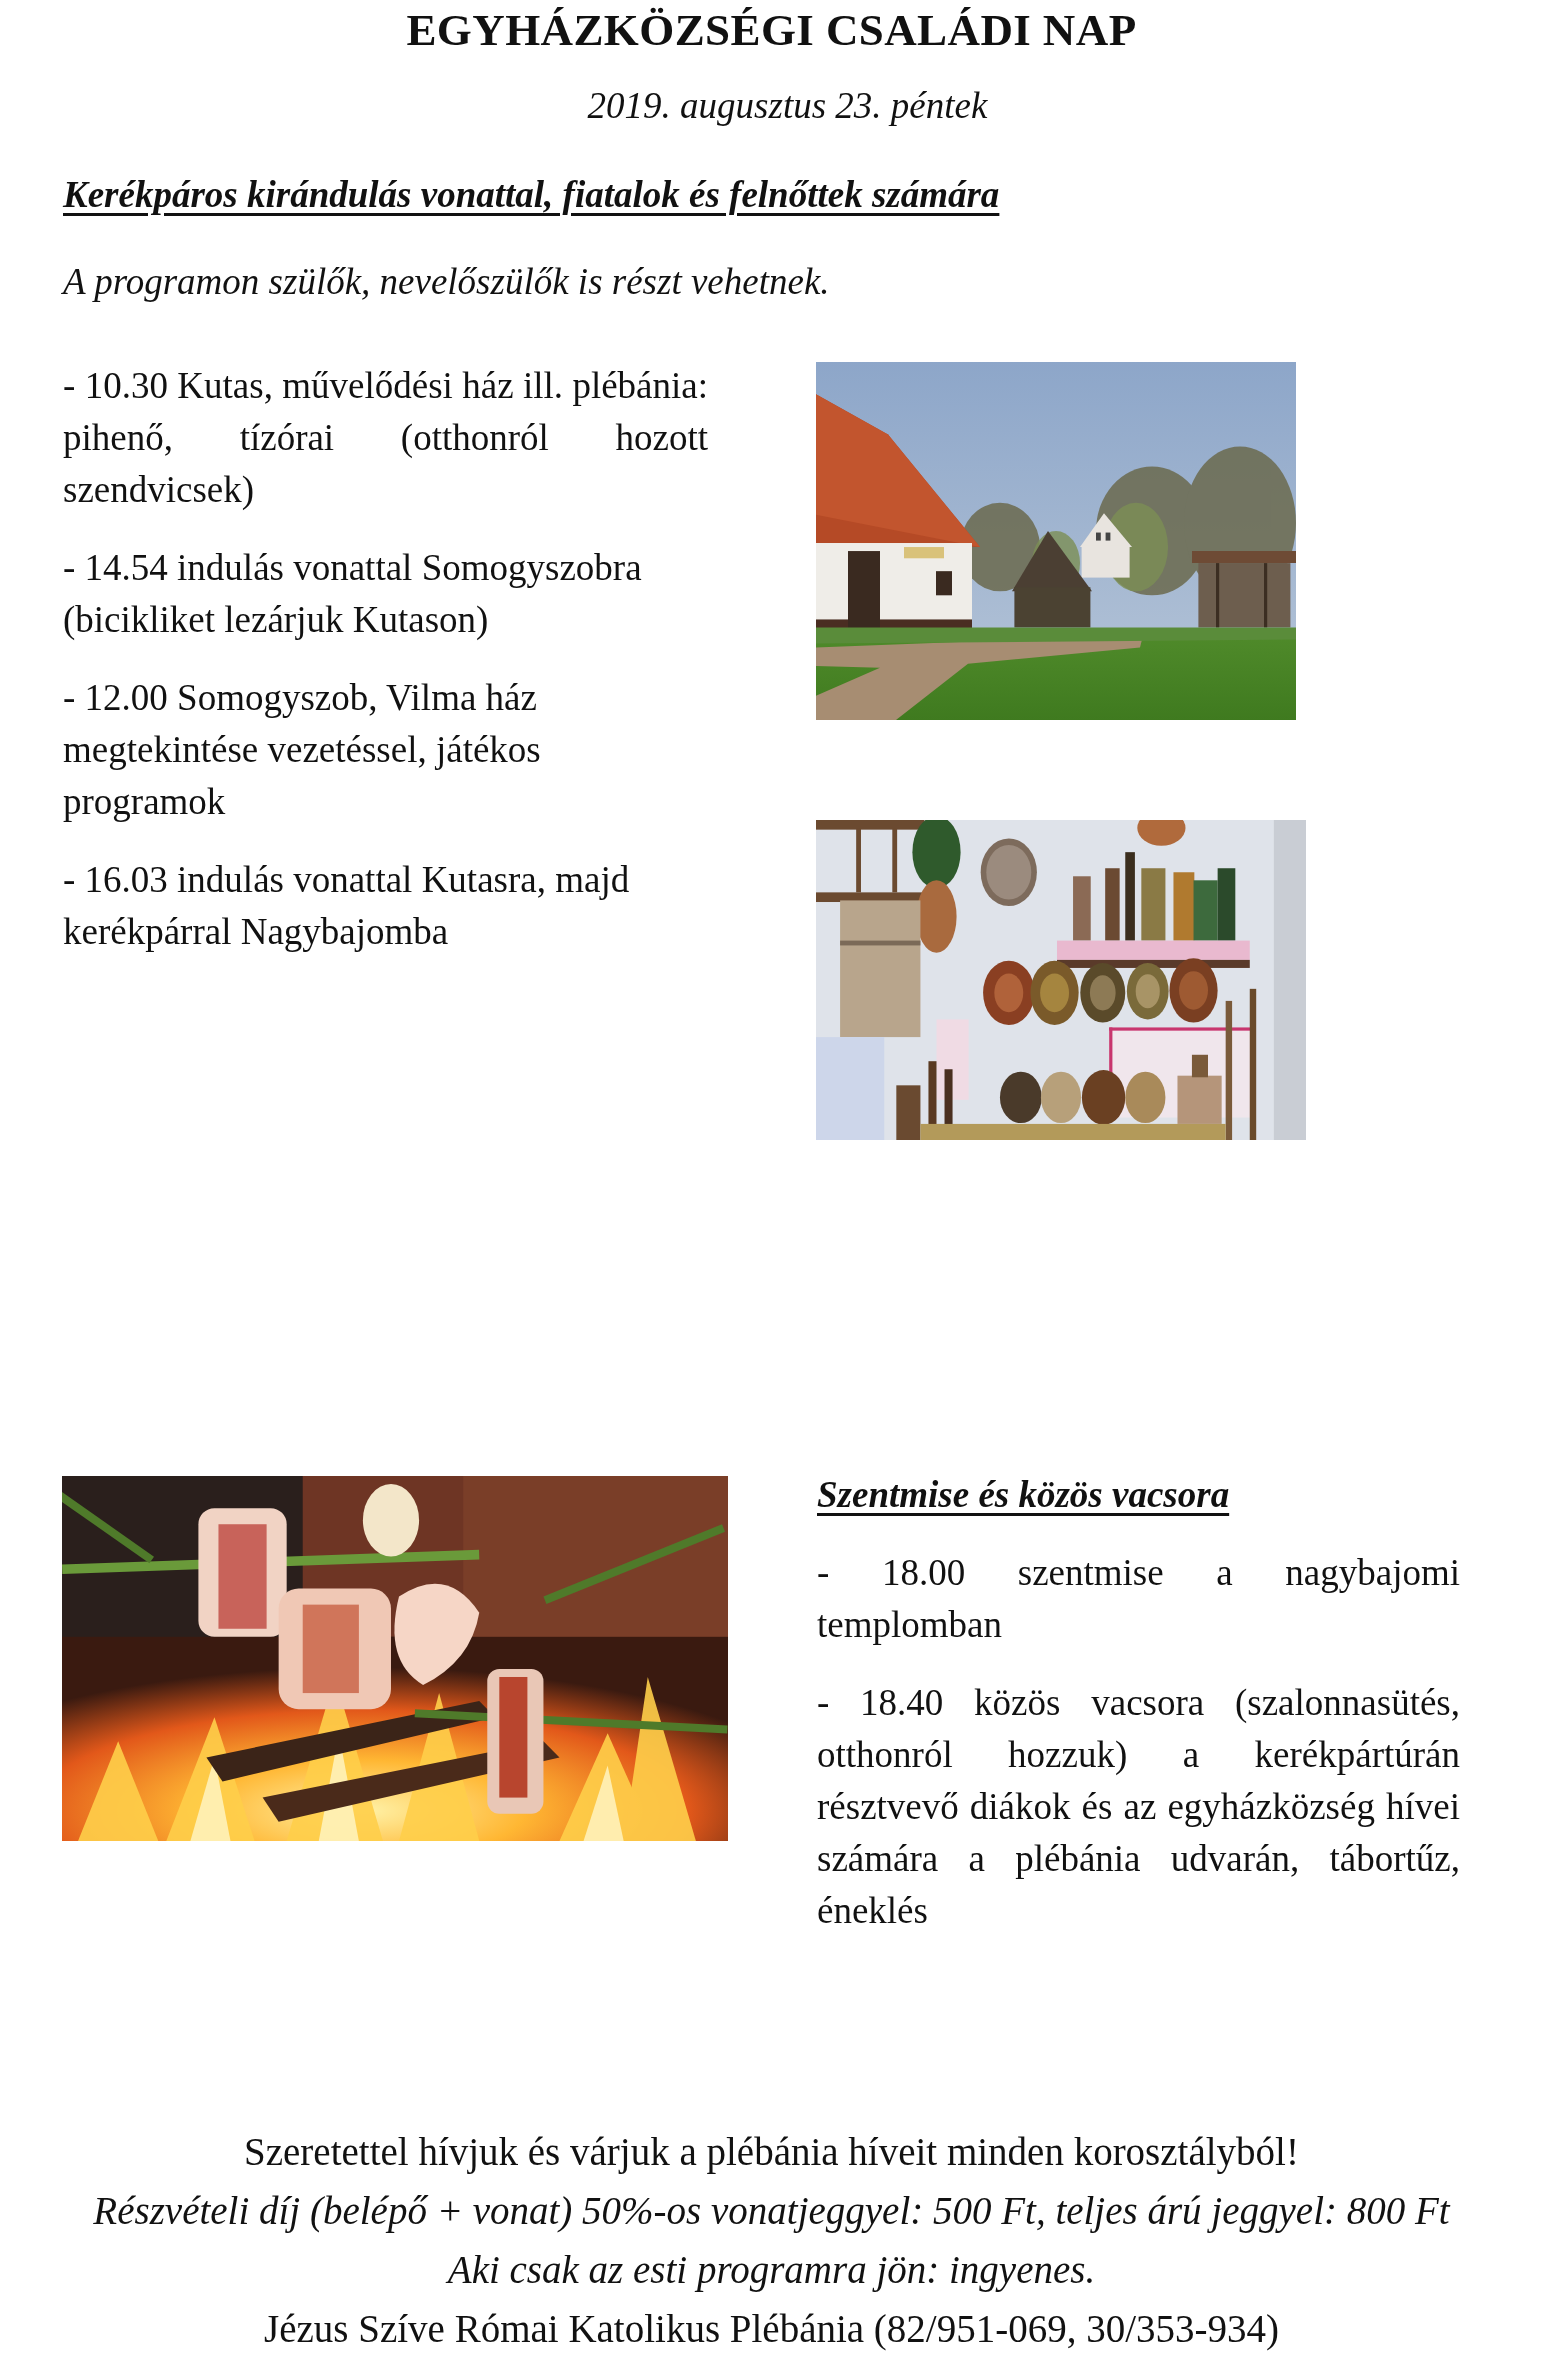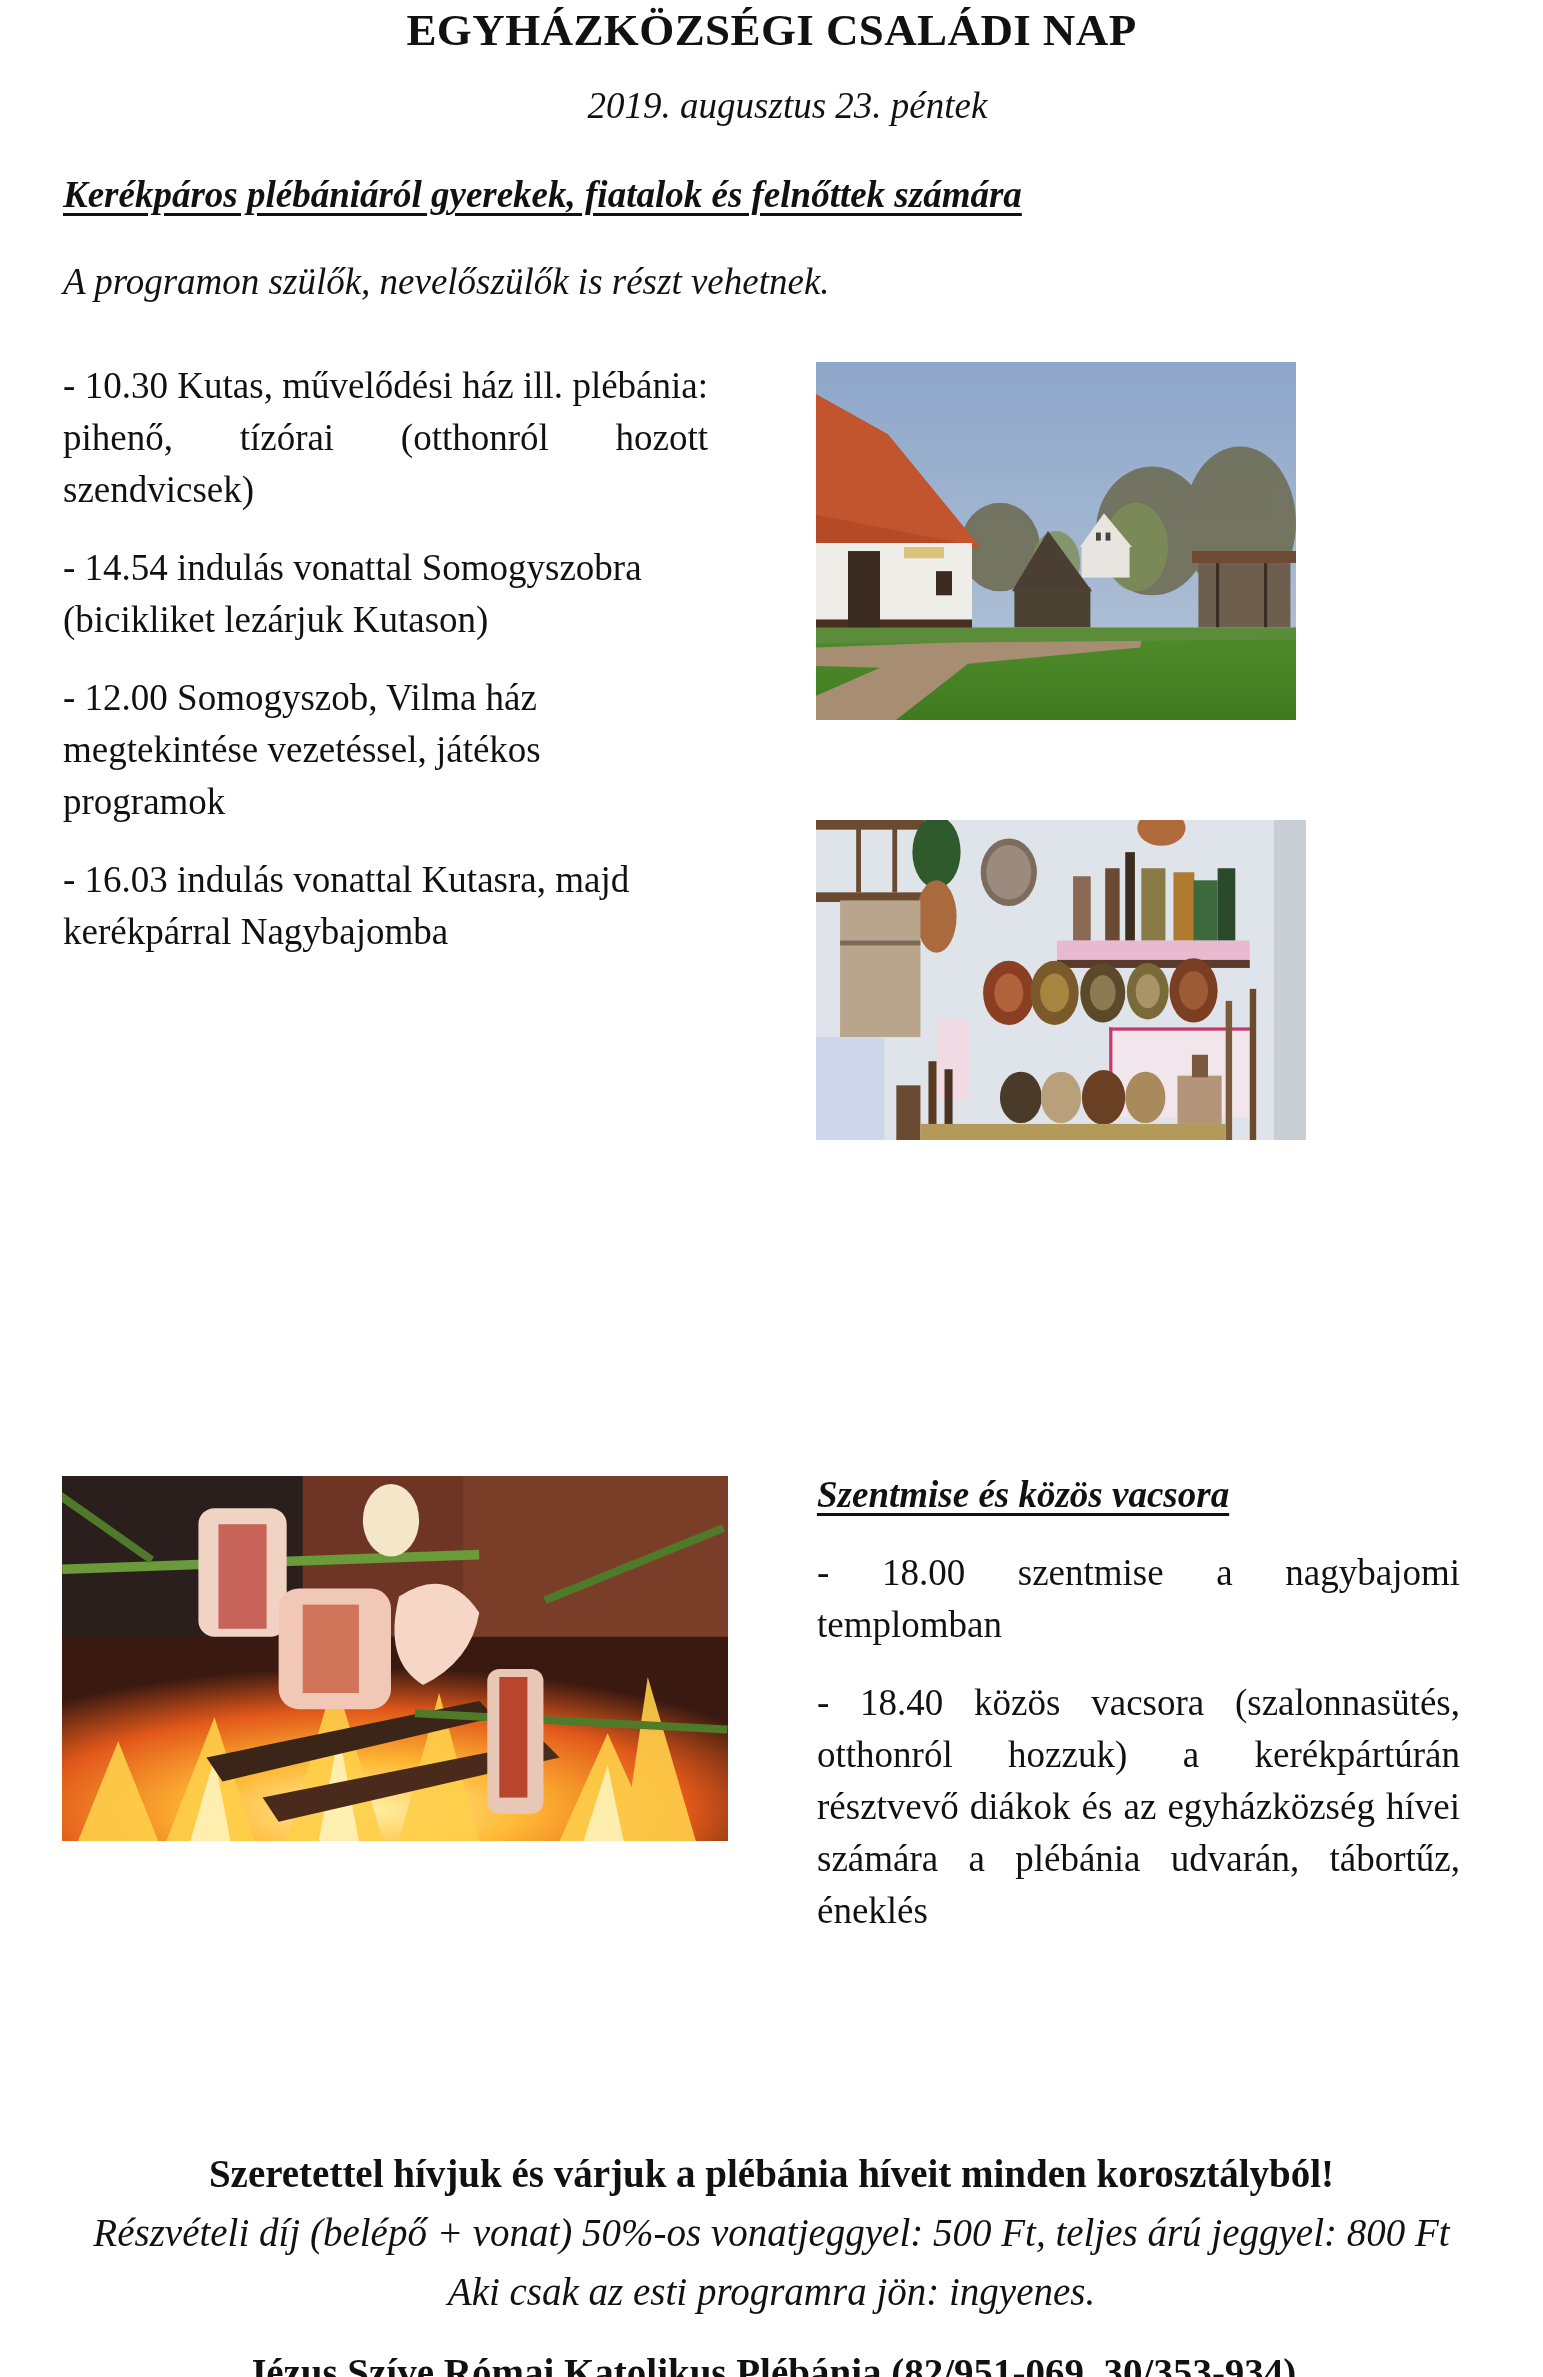--- a/index.html
+++ b/index.html
@@ -20,30 +20,30 @@
   .photo svg { display: block; width: 100%; height: 100%; }
   .p1 { left: 816px; top: 362px; width: 480px; height: 358px; }
   .p2 { left: 816px; top: 820px; width: 490px; height: 320px; }
   .p3 { left: 62px; top: 1476px; width: 666px; height: 365px; }
   .col-right { left: 817px; top: 1469px; width: 643px; }
   .h-mass { font-weight: bold; font-style: italic; font-size: 37px; line-height: 51px;
             text-decoration: underline; text-decoration-thickness: 3.2px; text-underline-offset: 6.4px;
             margin: 0 0 27px 0; white-space: nowrap; }
   .footer { left: 0; width: 1543px; top: 2122px; text-align: center; }
   .f-line { font-size: 39px; line-height: 59px; white-space: nowrap; }
-  .f-bold { font-weight: bold; margin-top: 22px; }
+  .f-bold { font-weight: normal; }
   .f-ital { font-style: italic; }
 </style>
 </head>
 <body>
 
 <div class="abs title">EGYHÁZKÖZSÉGI CSALÁDI NAP</div>
 <div class="abs date">2019. augusztus 23. péntek</div>
 
-<div class="abs h-trip">Kerékpáros plébániáról gyerekek, fiatalok és felnőttek számára</div>
+<div class="abs h-trip">Kerékpáros kirándulás vonattal, fiatalok és felnőttek számára</div>
 <div class="abs subtitle">A programon szülők, nevelőszülők is részt vehetnek.</div>
 
 <div class="abs col-left">
   <p class="item">-  10.30 Kutas, művelődési ház ill. plébánia: pihenő, tízórai (otthonról hozott szendvicsek)</p>
   <p class="item" style="text-align:left">- 14.54 indulás vonattal Somogyszobra (bicikliket lezárjuk Kutason)</p>
   <p class="item" style="text-align:left">- 12.00 Somogyszob, Vilma ház megtekintése vezetéssel, játékos programok</p>
   <p class="item" style="text-align:left">- 16.03 indulás vonattal Kutasra, majd kerékpárral Nagybajomba</p>
 </div>
 
 <div class="photo p1" title="farmhouse-village-photo">

